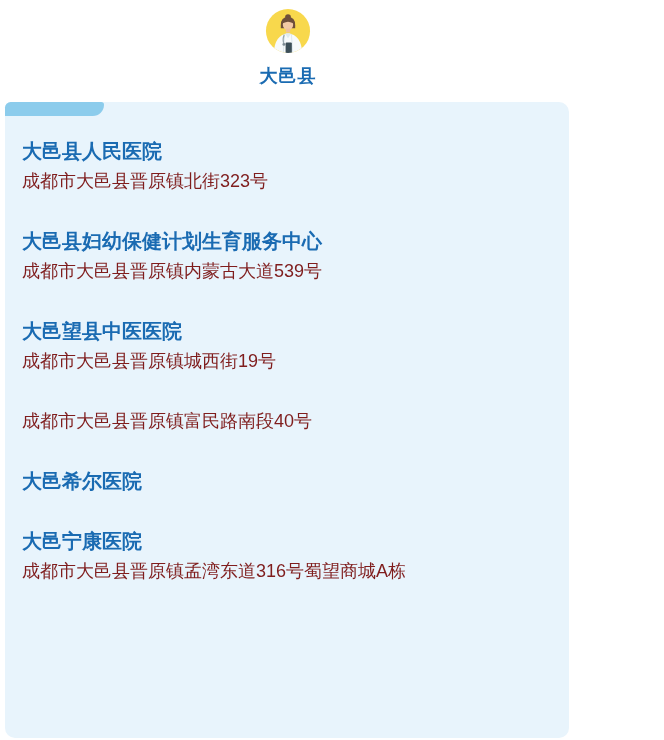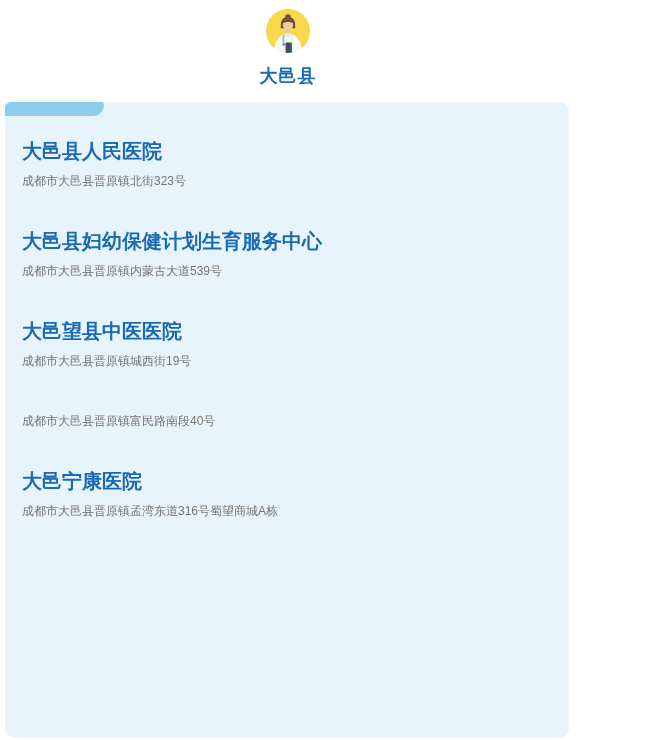--- a/index.html
+++ b/index.html
@@ -59,23 +59,23 @@
     cursor: pointer;
   }
   .hospital-name {
     font-size: 20px;
     line-height: 20px;
     font-weight: bold;
     color: #1a6bb2;
   }
   .hospital-address {
     margin-top: 10px;
-    font-size: 12px;
+    font-size: 18px;
     line-height: 20px;
-    color: #737373;
+    color: #7f1d1d;
   }
 </style>
 </head>
 <body>
 
 <div class="screen">
 
   <div class="header">
     <div class="avatar-wrap">
       <svg width="46" height="46" viewBox="0 0 48 48" aria-hidden="true">
@@ -131,20 +131,21 @@
   <div class="hospital-item">
     <div class="hospital-name">大邑望县中医医院</div>
     <div class="hospital-address">成都市大邑县晋原镇城西街19号</div>
   </div>
 
   <div class="hospital-item">
     <div class="hospital-address">成都市大邑县晋原镇富民路南段40号</div>
   </div>
 
   <div class="hospital-item">
+    <div class="hospital-name">大邑希尔医院</div>
   </div>
 
   <div class="hospital-item">
     <div class="hospital-name">大邑宁康医院</div>
     <div class="hospital-address">成都市大邑县晋原镇孟湾东道316号蜀望商城A栋</div>
   </div>
 </div>
   </div>
 
 </div>

